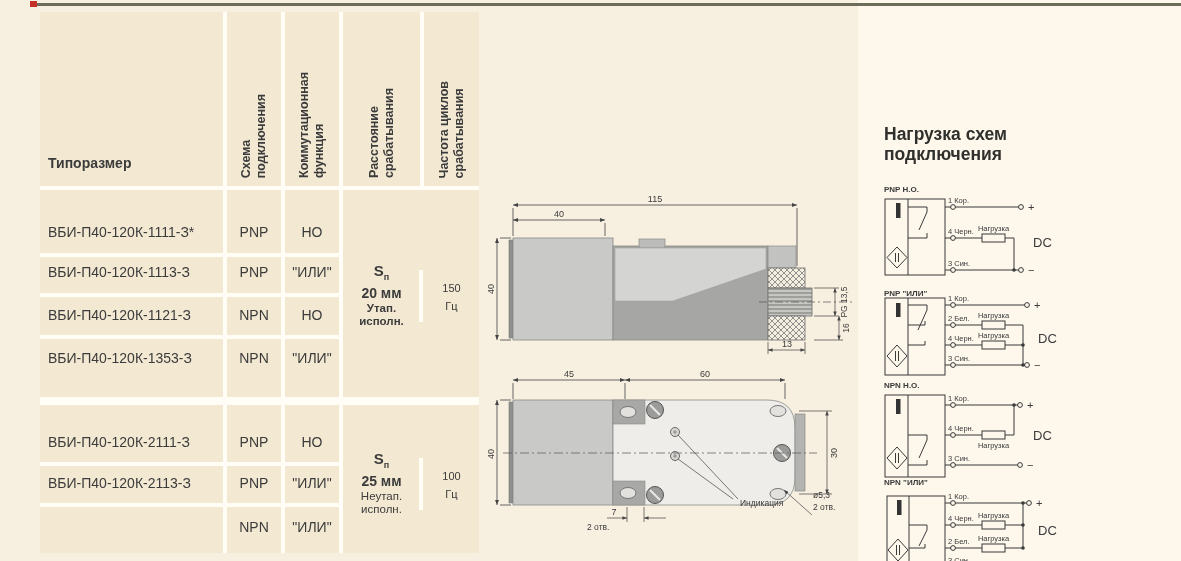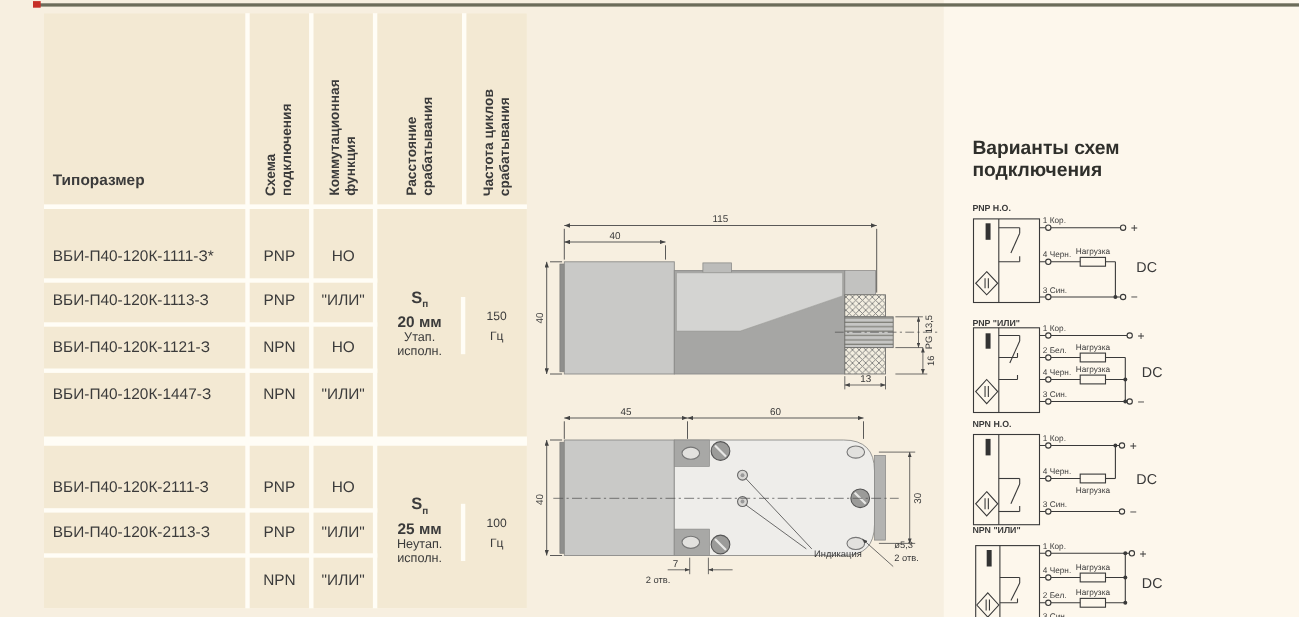--- a/index.html
+++ b/index.html
@@ -106,28 +106,28 @@
 
   <div class="ab rowtxt" style="left:48px;top:222px;width:172px;">ВБИ-П40-120К-1111-З*</div>
   <div class="ab rowtxt ctr" style="left:227px;top:222px;width:54px;">PNP</div>
   <div class="ab rowtxt ctr" style="left:285px;top:222px;width:54px;">НО</div>
   <div class="ab rowtxt" style="left:48px;top:262px;width:172px;">ВБИ-П40-120К-1113-З</div>
   <div class="ab rowtxt ctr" style="left:227px;top:262px;width:54px;">PNP</div>
   <div class="ab rowtxt ctr" style="left:285px;top:262px;width:54px;">"ИЛИ"</div>
   <div class="ab rowtxt" style="left:48px;top:305px;width:172px;">ВБИ-П40-120К-1121-З</div>
   <div class="ab rowtxt ctr" style="left:227px;top:305px;width:54px;">NPN</div>
   <div class="ab rowtxt ctr" style="left:285px;top:305px;width:54px;">НО</div>
-  <div class="ab rowtxt" style="left:48px;top:348px;width:172px;">ВБИ-П40-120К-1447-З</div>
+  <div class="ab rowtxt" style="left:48px;top:348px;width:172px;">ВБИ-П40-120К-1353-З</div>
   <div class="ab rowtxt ctr" style="left:227px;top:348px;width:54px;">NPN</div>
   <div class="ab rowtxt ctr" style="left:285px;top:348px;width:54px;">"ИЛИ"</div>
 
   <div class="ab dist" style="left:343px;top:263px;">
     <span class="sym">S</span><span class="sub">п</span>
     <div class="val">20 мм</div>
-    <div class="note pre" style="width:77px;">Утап.
+    <div class="note pre" style="width:77px;font-weight:bold;">Утап.
 исполн.</div>
   </div>
   <div class="ab freq pre" style="left:424px;top:280px;">150
 Гц</div>
 
   <div class="ab rowtxt" style="left:48px;top:432px;width:172px;">ВБИ-П40-120К-2111-З</div>
   <div class="ab rowtxt ctr" style="left:227px;top:432px;width:54px;">PNP</div>
   <div class="ab rowtxt ctr" style="left:285px;top:432px;width:54px;">НО</div>
   <div class="ab rowtxt" style="left:48px;top:473px;width:172px;">ВБИ-П40-120К-2113-З</div>
   <div class="ab rowtxt ctr" style="left:227px;top:473px;width:54px;">PNP</div>
@@ -245,21 +245,21 @@
     </g>
     <text class="dimtxt-s" x="253" y="140">Индикация</text>
     <text class="dimtxt" transform="translate(350,87) rotate(-90)" text-anchor="middle">30</text>
     <text class="dimtxt-s" x="326" y="132">ø5,3</text>
     <text class="dimtxt-s" x="326" y="144">2 отв.</text>
     <text class="dimtxt" x="127" y="149" text-anchor="middle">7</text>
     <text class="dimtxt-s" x="100" y="164">2 отв.</text>
   </svg>
 
 
-  <div class="ab right-title pre" style="left:884px;top:124px;">Варианты схем
+  <div class="ab right-title pre" style="left:884px;top:124px;">Нагрузка схем
 подключения</div>
 
   <svg class="ab" style="left:880px;top:183px;" width="200" height="100" viewBox="0 0 200 100">
     <text class="dtitle" x="4" y="9">PNP Н.О.</text>
     <g stroke="#3a3a3a" stroke-width="1" fill="none">
       <rect x="5" y="16" width="60" height="76"></rect>
       <line x1="28" y1="16" x2="28" y2="92"></line>
       <rect x="16" y="20" width="4.5" height="15" fill="#333" stroke="none"></rect>
       <polygon points="17,64 27,74.5 17,85 7,74.5"></polygon>
       <line x1="15.5" y1="70" x2="15.5" y2="79"></line>

